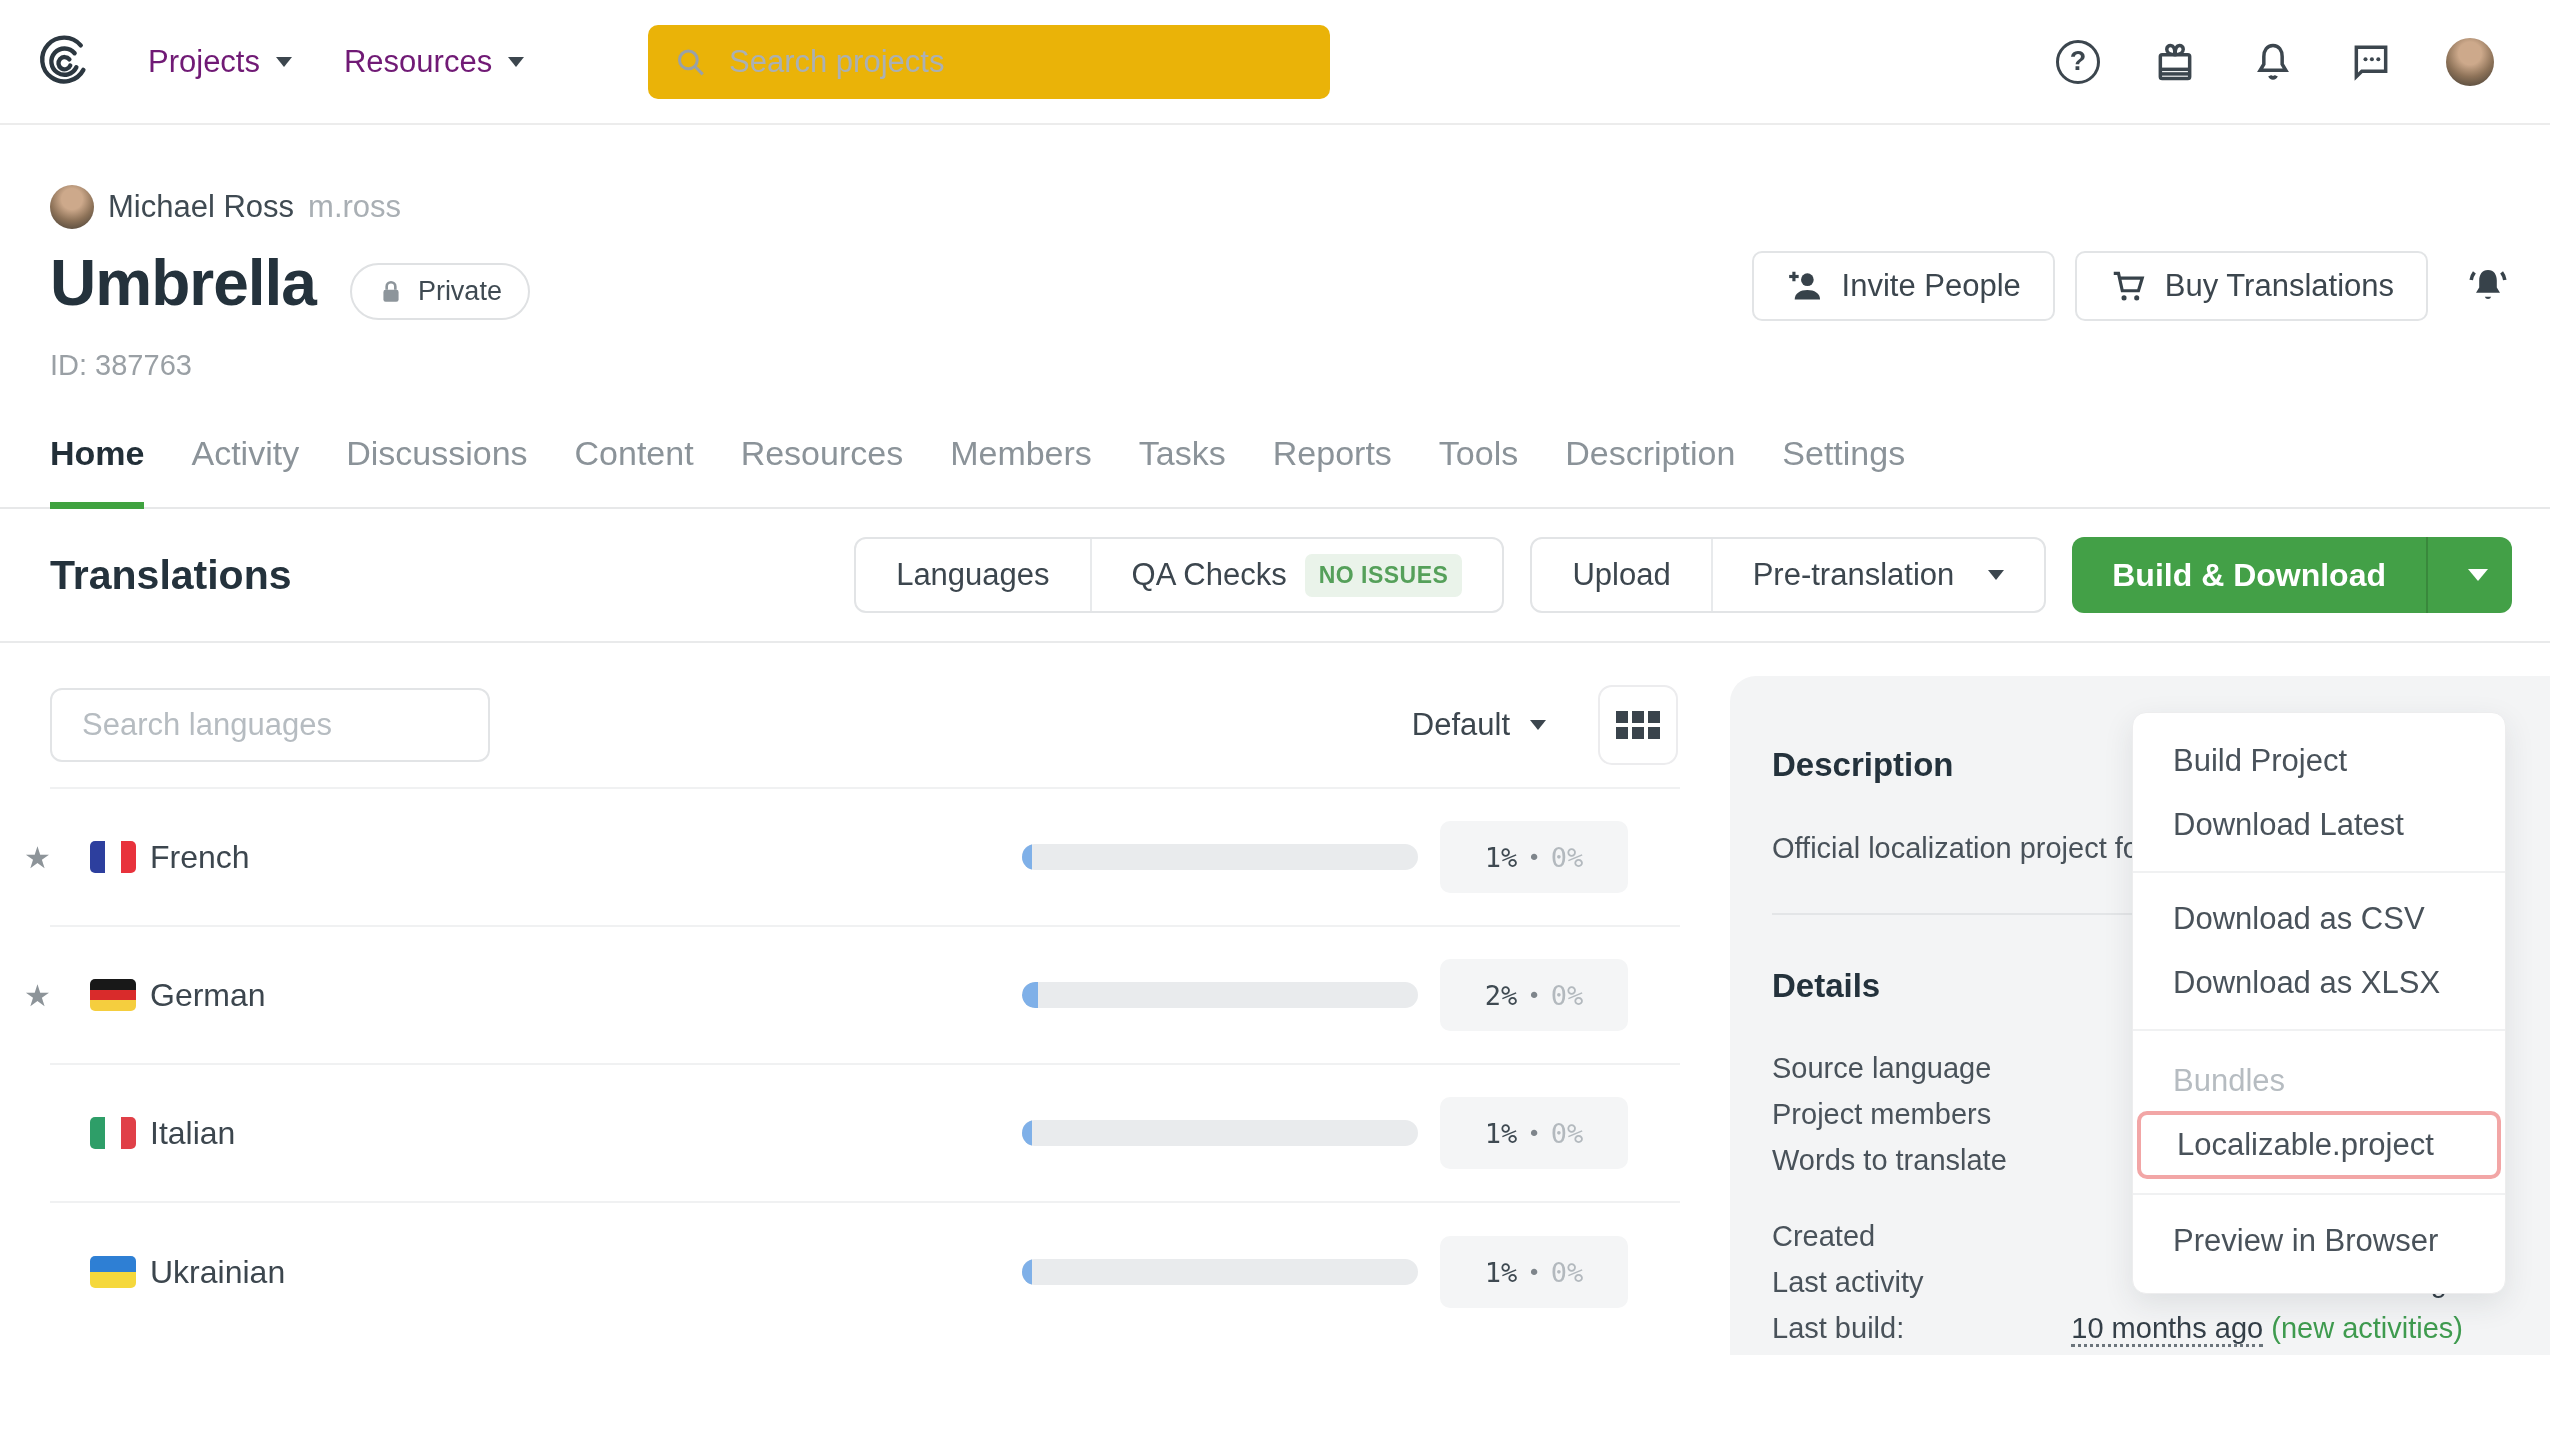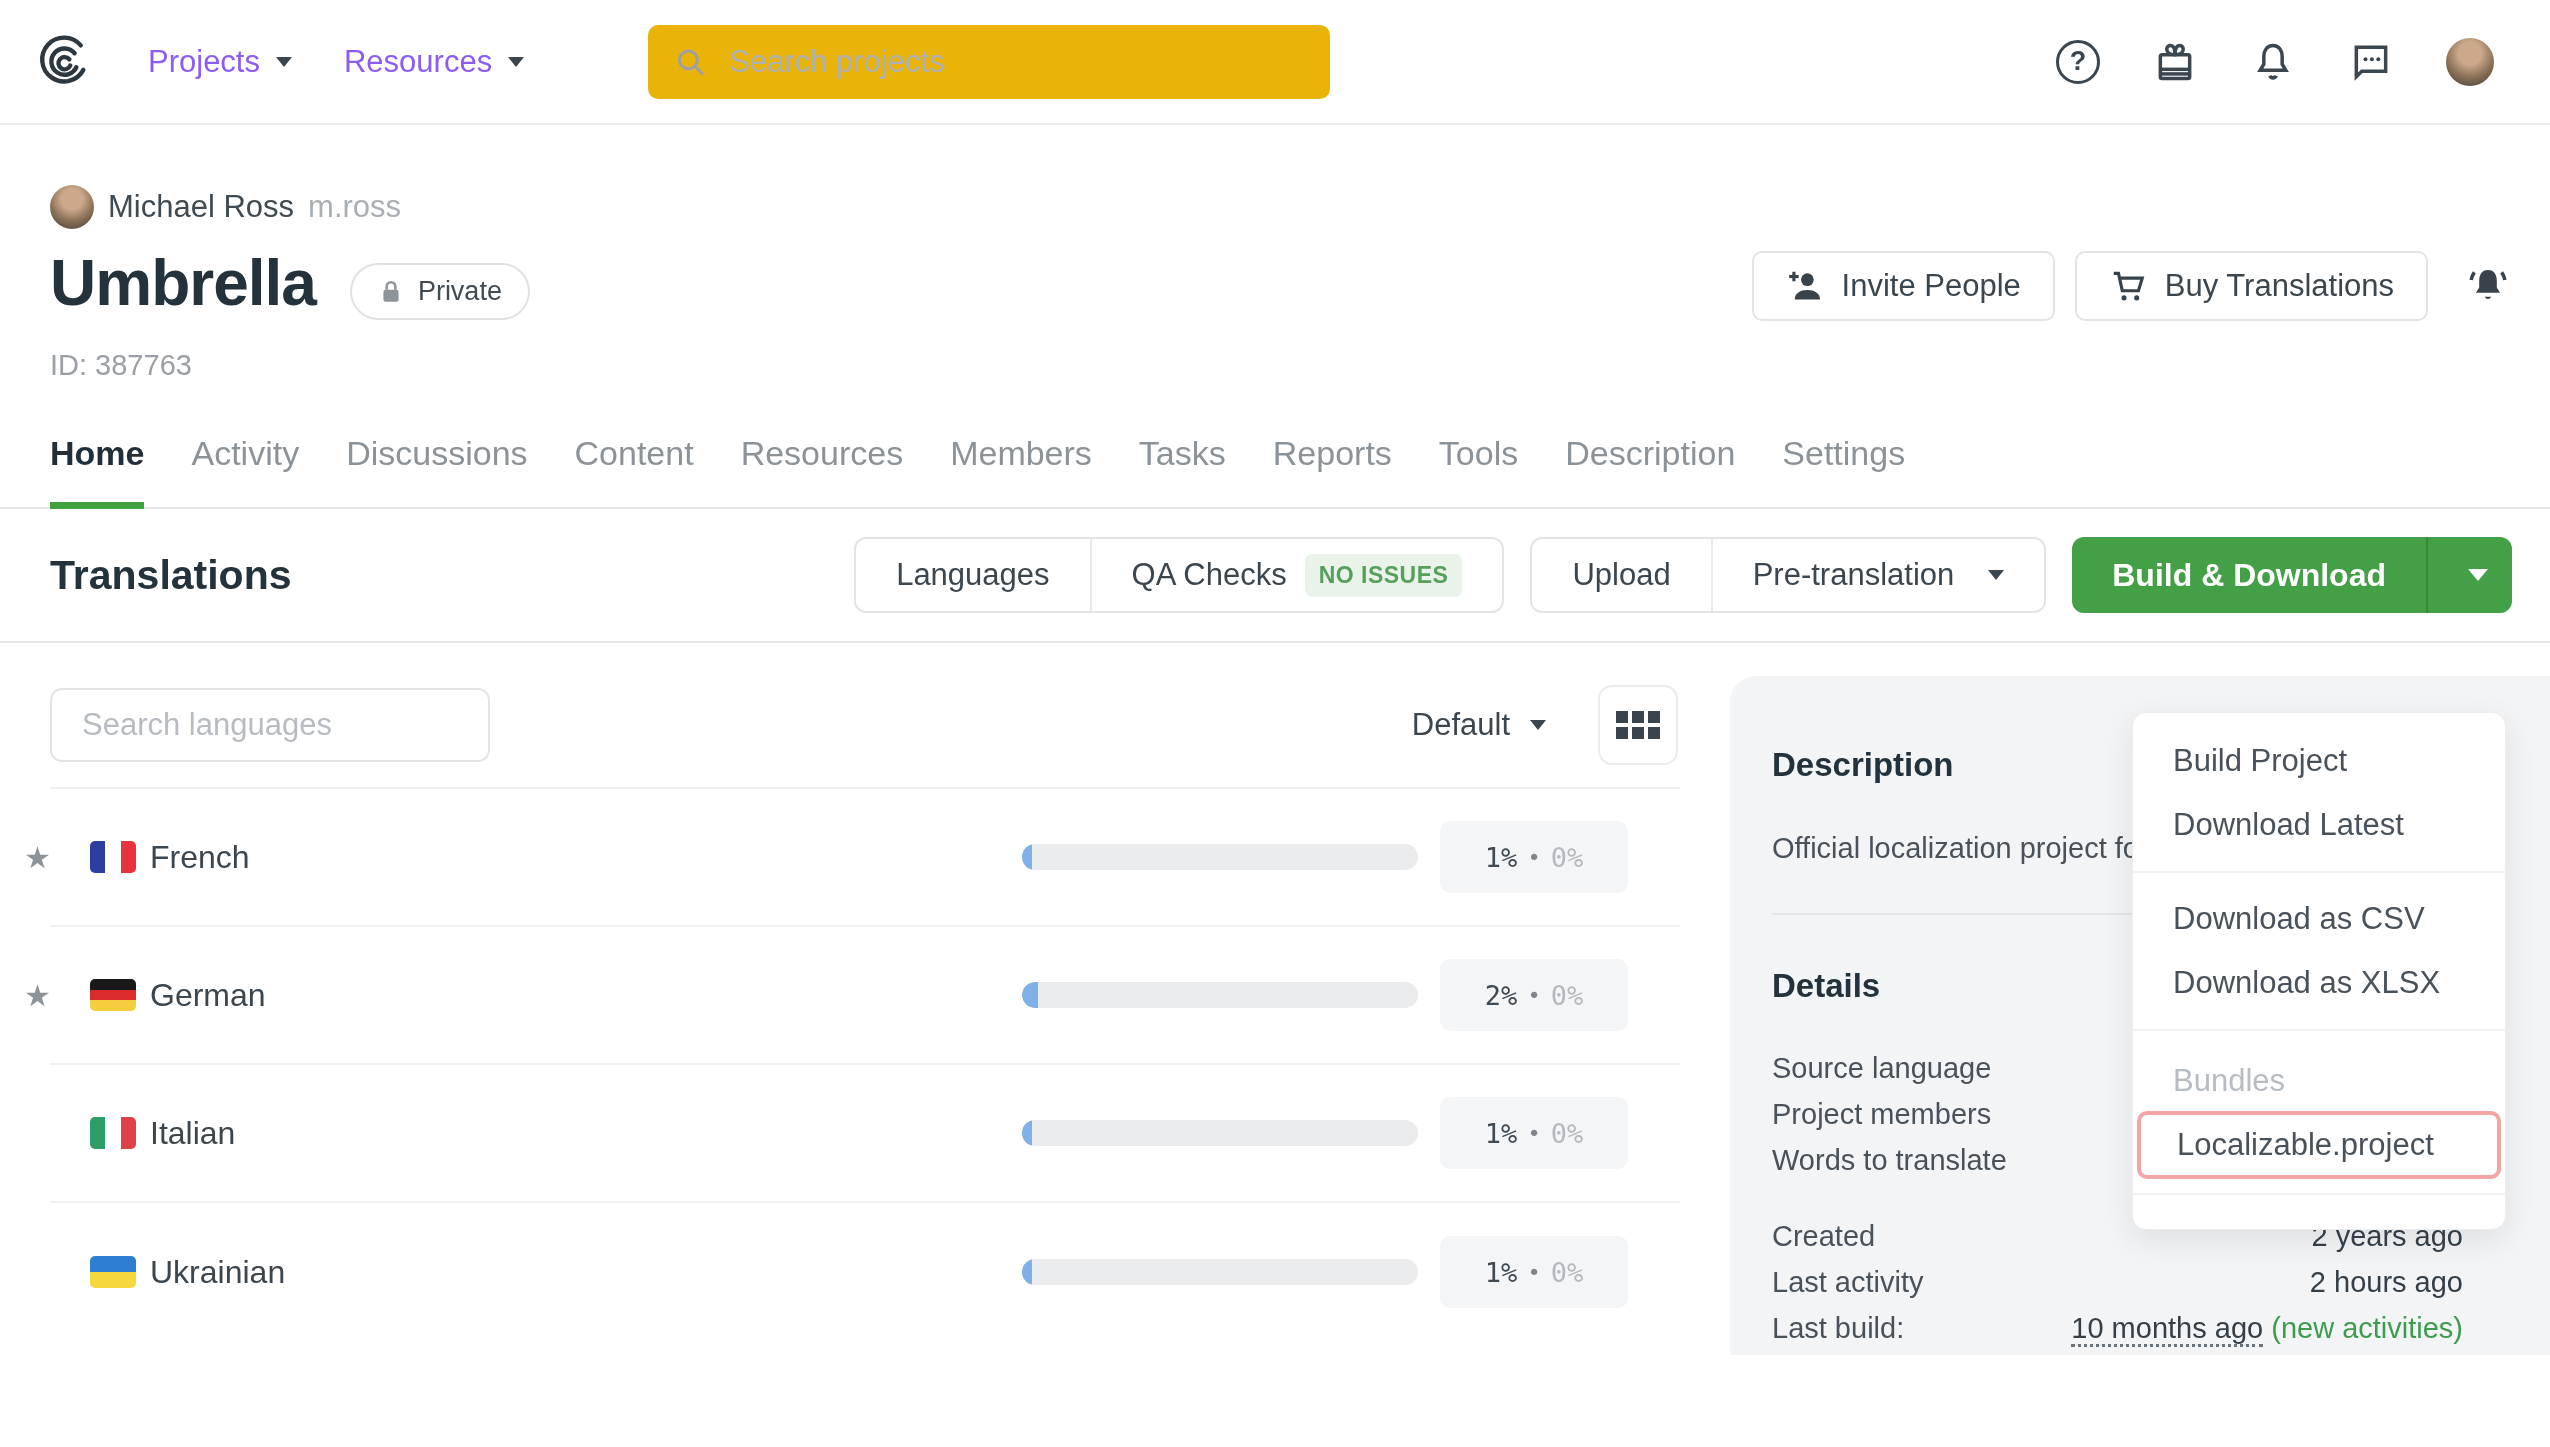--- a/index.html
+++ b/index.html
@@ -4,21 +4,21 @@
 <style>
   * { margin:0; padding:0; box-sizing:border-box; }
   html,body { width:2550px; height:1447px; background:#fff;
     font-family:"Liberation Sans","DejaVu Sans",sans-serif; color:#3c464e; }
   #app { position:relative; width:2550px; height:1447px; overflow:hidden; background:#fff; }
 
   
   .topnav { height:125px; display:flex; align-items:center; padding:0 56px 0 34px;
     border-bottom:2px solid #ececec; background:#fff; }
   .logo { width:62px; height:56px; flex:0 0 auto; }
-  .nav-item { display:flex; align-items:center; font-size:31px; color:#8b5cf6; margin-left:52px; cursor:pointer;justify-content:space-between; }
+  .nav-item { display:flex; align-items:center; font-size:31px; color:#701a75; margin-left:52px; cursor:pointer;justify-content:space-between; }
   .caret { width:0; height:0; border-left:10px solid transparent; border-right:10px solid transparent;
     border-top:12px solid #3c464e; margin-left:16px; }
   .caret.sm { border-left-width:8px; border-right-width:8px; border-top-width:10px; }
   .caret.white { border-top-color:#fff; }
   .nav-search { margin-left:124px; width:682px; height:74px; background:#eab308; border-radius:10px;
     display:flex; align-items:center; padding:0 26px; }
   .nav-search input { border:none; outline:none; background:transparent; font-size:31px; color:#3c464e;
     margin-left:22px; width:100%; font-family:inherit; }
   .nav-search input::placeholder { color:#aab0b5; }
   .nav-icons { margin-left:auto; display:flex; align-items:center; gap:52px; }
@@ -402,15 +402,16 @@
     <div class="mi">Download Latest</div>
     <div class="m-div"></div>
     <div class="mi">Download as CSV</div>
     <div class="mi">Download as XLSX</div>
     <div class="m-div"></div>
     <div class="mi-header">Bundles</div>
     <div class="hl-box">
       <div class="mi">Localizable.project</div>
     </div>
     <div class="m-div"></div>
+    <div class="mi">Preview in Browser</div>
   </div>
 
 </div>
 
 </body></html>

